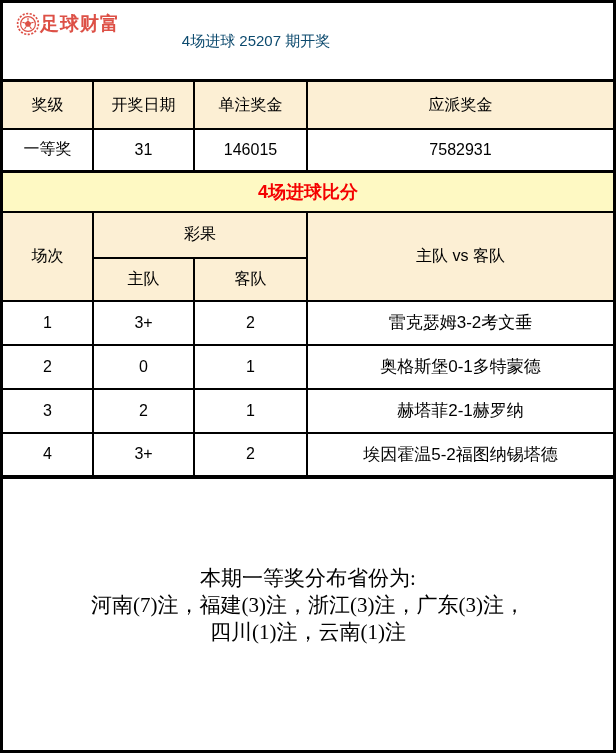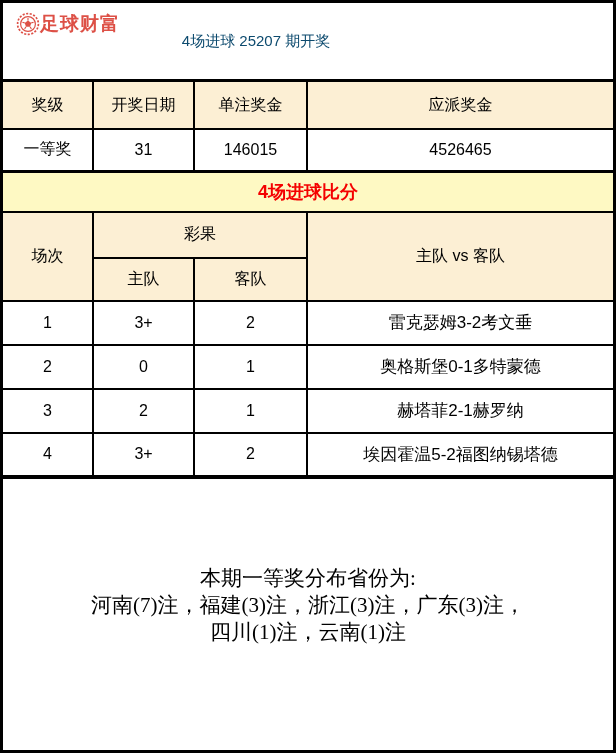--- a/index.html
+++ b/index.html
@@ -139,21 +139,21 @@
         <th>开奖日期</th>
         <th>单注奖金</th>
         <th>应派奖金</th>
       </tr>
     </thead>
     <tbody>
       <tr>
         <td>一等奖</td>
         <td>31</td>
         <td>146015</td>
-        <td>4526465</td>
+        <td>7582931</td>
       </tr>
     </tbody>
   </table>
 
   <div class="banner score">4场进球比分</div>
 
   <table class="grid match-table">
     <colgroup>
       <col style="width:90px">
         <col style="width:101px">

